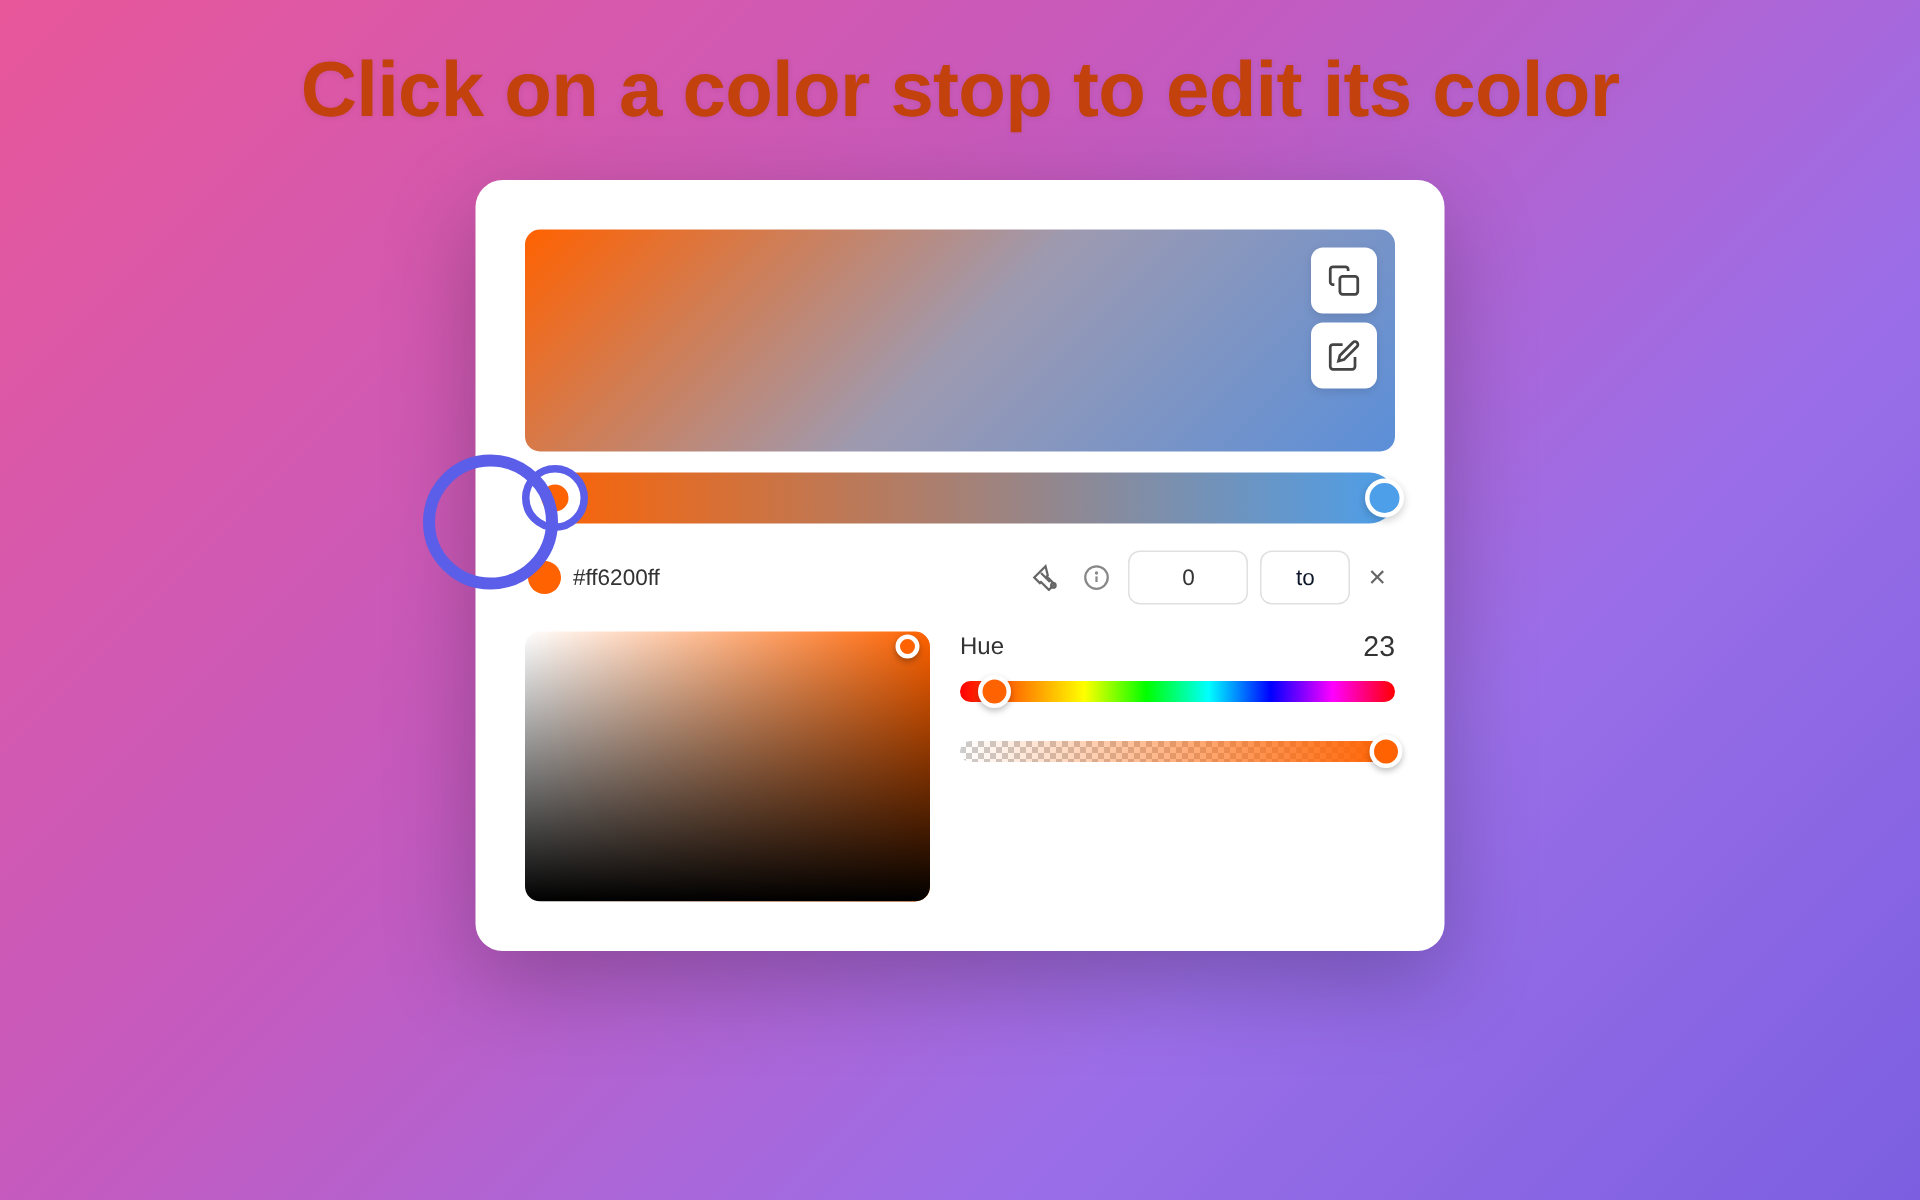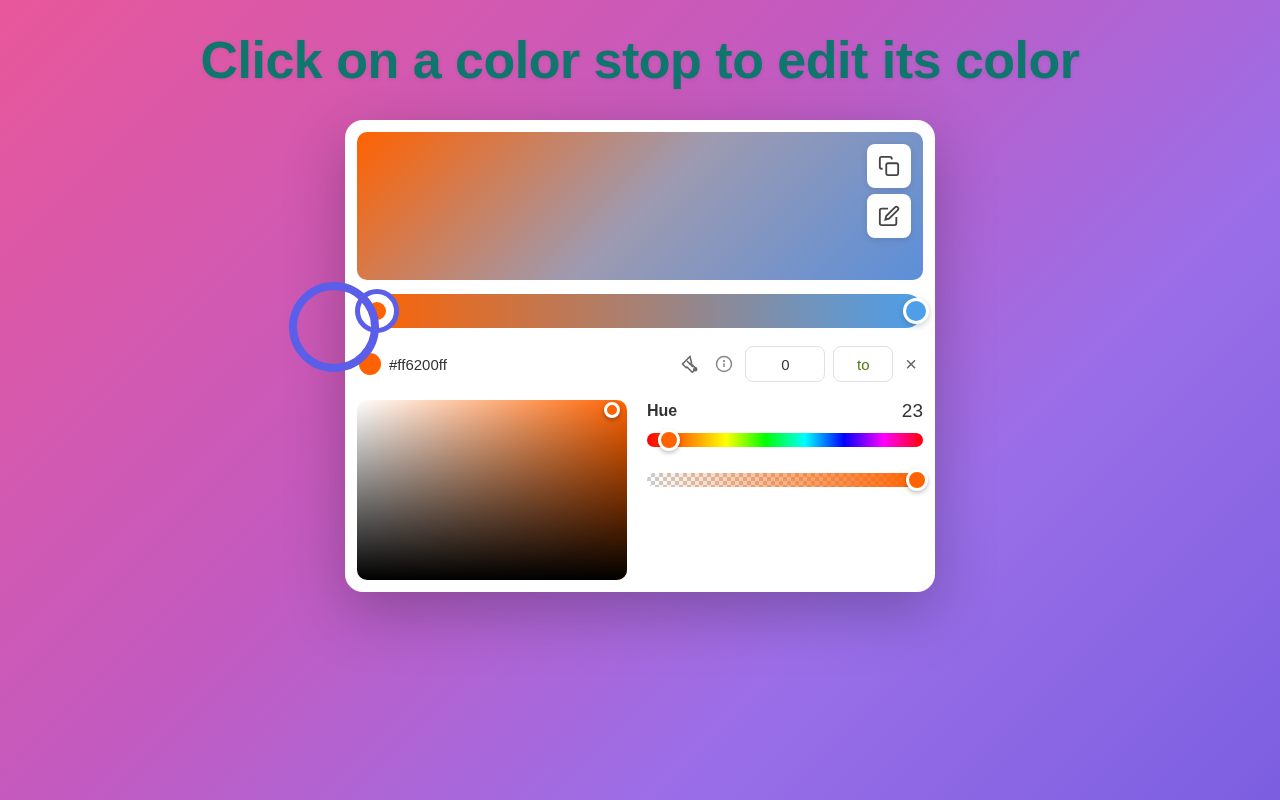--- a/index.html
+++ b/index.html
@@ -11,34 +11,34 @@
       font-family: -apple-system, BlinkMacSystemFont, 'Segoe UI', sans-serif;
       background: linear-gradient(135deg, #e8579a 0%, #c45abf 40%, #9b6ee8 70%, #7b5fe0 100%);
       display: flex;
       flex-direction: column;
       align-items: center;
       justify-content: flex-start;
       padding-top: 30px;
     }
 
     .headline {
-      color: #0f766e;
+      color: #c2410c;
       font-size: 52px;
       font-weight: 800;
       text-align: center;
       margin-bottom: 30px;
       letter-spacing: -0.5px;
       text-shadow: 0 1px 4px rgba(0,0,0,0.08);
     }
 
     .panel {
       background: white;
       border-radius: 18px;
-      padding: 12px;
-      width: 590px;
+      padding: 33px;
+      width: 646px;
       box-shadow: 0 20px 60px rgba(0,0,0,0.25);
       position: relative;
     }
 
     
     .gradient-preview {
       width: 100%;
       height: 148px;
       border-radius: 10px;
       background: linear-gradient(135deg, #ff6200 0%, #9e9ab0 50%, #5b8fd9 100%);
@@ -166,21 +166,21 @@
       border: 1.5px solid #e0e0e0;
       border-radius: 8px;
       text-align: center;
       font-size: 15px;
       color: #333;
       outline: none;
     }
 
     .to-label {
       font-size: 15px;
-      color: #4d7c0f;
+      color: #0f172a;
       width: 60px;
       height: 36px;
       border: 1.5px solid #e0e0e0;
       border-radius: 8px;
       display: flex;
       align-items: center;
       justify-content: center;
     }
 
     .close-btn {
@@ -238,21 +238,21 @@
     .slider-label-row {
       display: flex;
       justify-content: space-between;
       align-items: center;
       margin-bottom: 8px;
     }
 
     .slider-label {
       font-size: 16px;
       color: #333;
-      font-weight: 700;
+      font-weight: 400;
     }
 
     .slider-value {
       font-size: 19px;
       color: #333;
       font-weight: 400;
     }
 
     
     .hue-slider-wrap {

